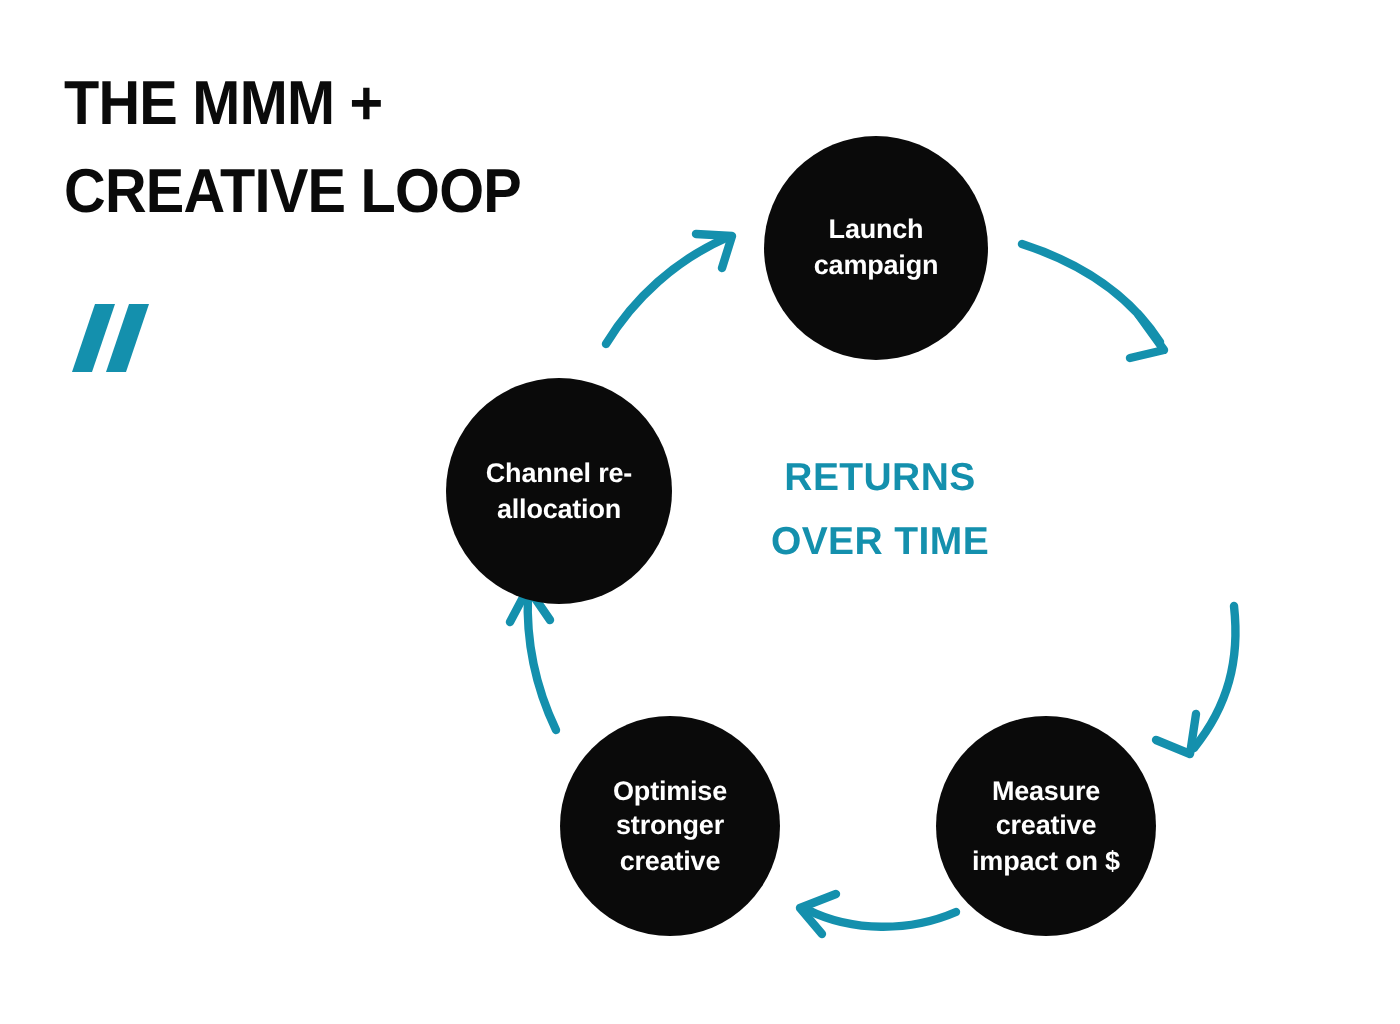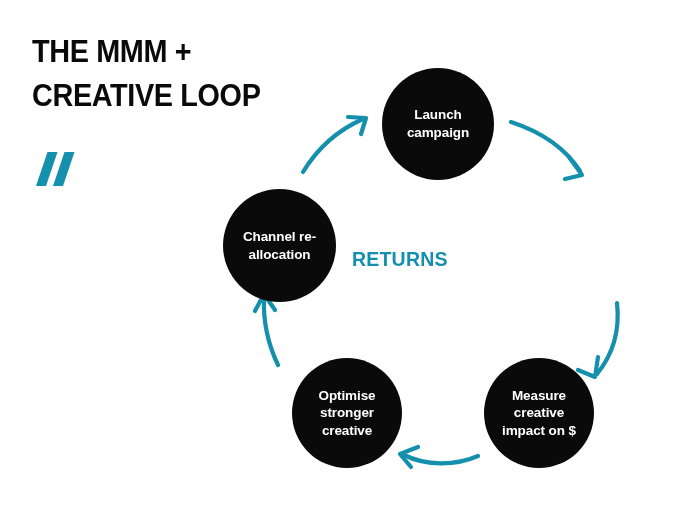--- a/index.html
+++ b/index.html
@@ -84,30 +84,31 @@
     font-family: "Liberation Sans", sans-serif;
     font-weight: bold;
     font-size: 13.5px;
     line-height: 1.30;
     letter-spacing: -0.1px;
     padding: 0 10px;
   }
 
   #node-launch      { left: 382px; top: 68px;  width: 112px; height: 112px; }
   #node-gather      { left: 544px; top: 190px; width: 110px; height: 110px; }
-  #node-measure     { left: 484px; top: 358px; width: 110px; height: 110px; }
-  #node-optimise    { left: 292px; top: 358px; width: 110px; height: 110px; }
+  #node-measure     { left: 468px; top: 358px; width: 110px; height: 110px; }
+  #node-optimise    { left: 280px; top: 358px; width: 110px; height: 110px; }
   #node-channel     { left: 223px; top: 189px; width: 113px; height: 113px; }
 
   
   .center-caption {
     position: absolute;
     left: 352px;
-    top: 244px;
+    top: 224px;
     width: 176px;
+    text-align: center;
   }
   .center-line {
     font-family: "Liberation Sans", sans-serif;
     font-weight: bold;
     font-size: 19.5px;
     line-height: 1.62;
     letter-spacing: 0.2px;
     color: #1490ad;
     text-transform: uppercase;
     white-space: nowrap;
@@ -177,16 +178,17 @@
     <div class="node" id="node-optimise">
       <span class="node-label">Optimise<br>stronger<br>creative</span>
     </div>
 
     <div class="node" id="node-channel">
       <span class="node-label">Channel re-<br>allocation</span>
     </div>
 
     <div class="center-caption">
       <div class="center-line">RETURNS</div>
+      <div class="center-line">OVER TIME</div>
     </div>
 
   </div>
 </div>
 
 </body></html>

